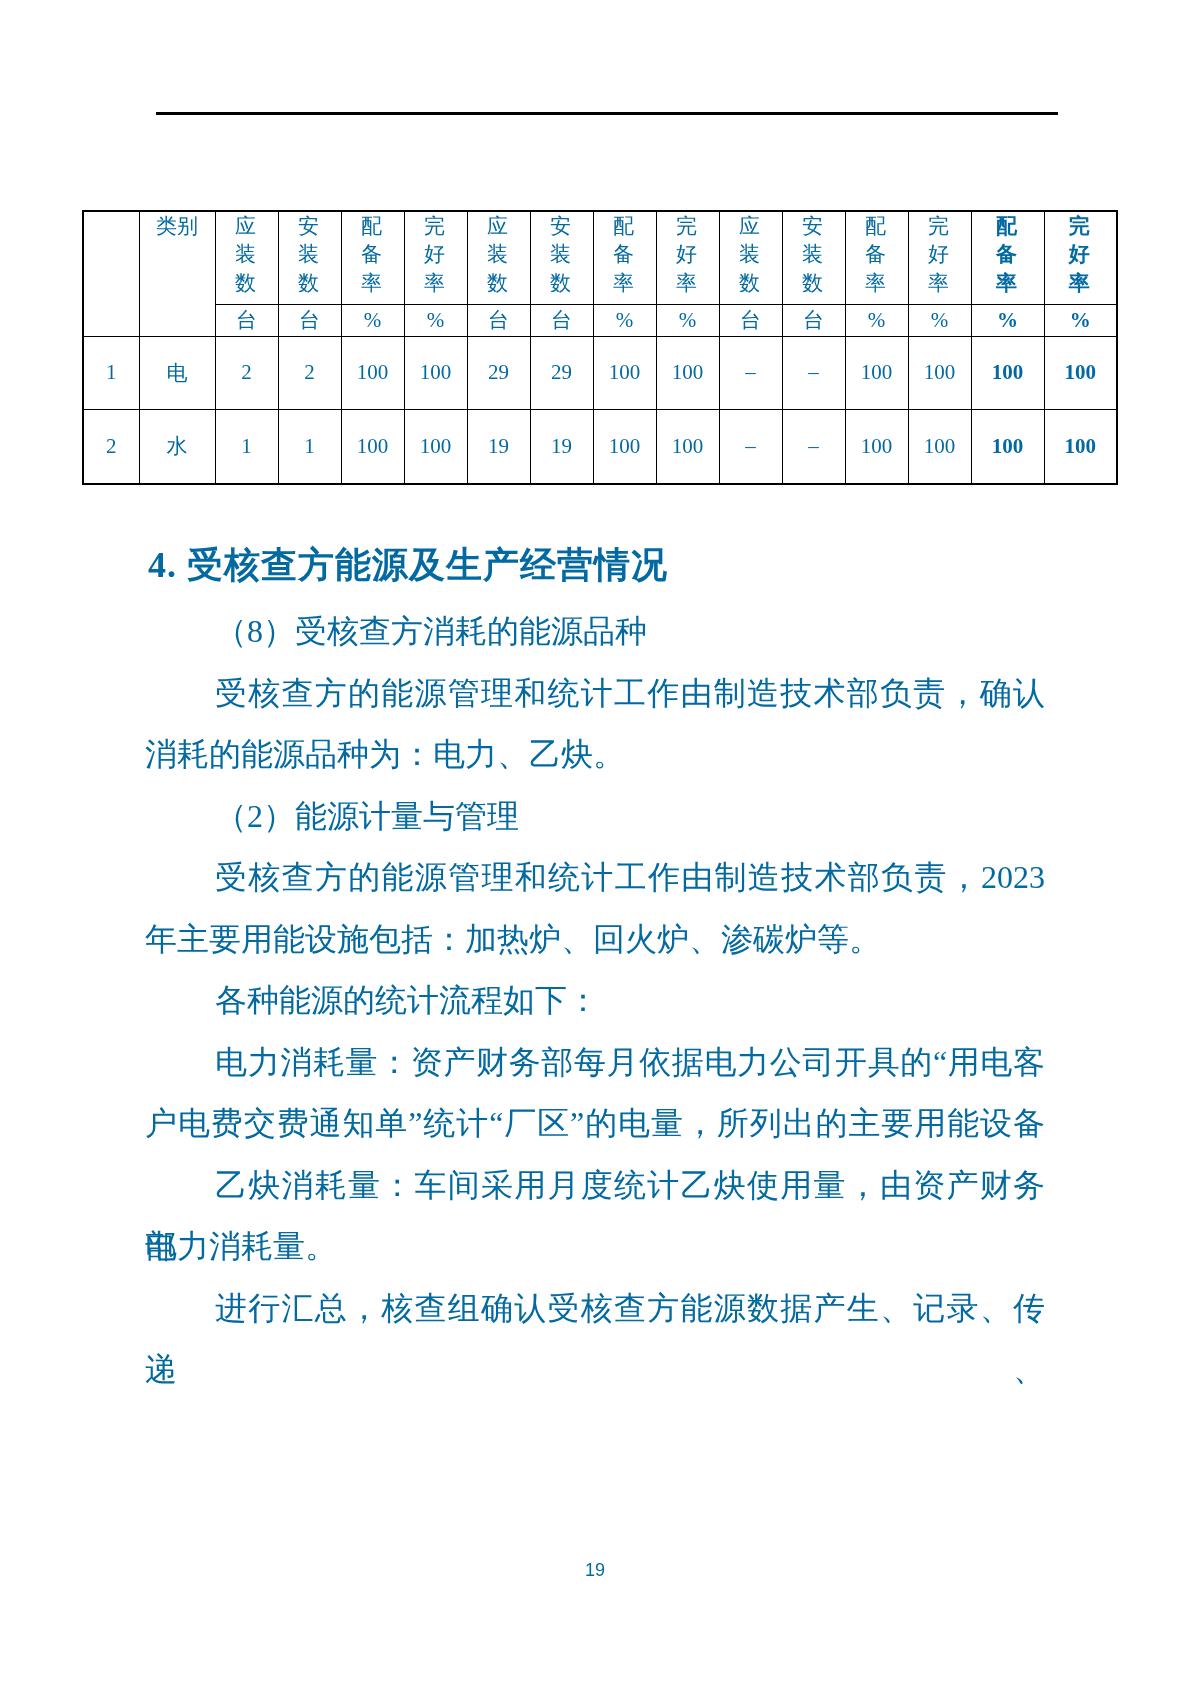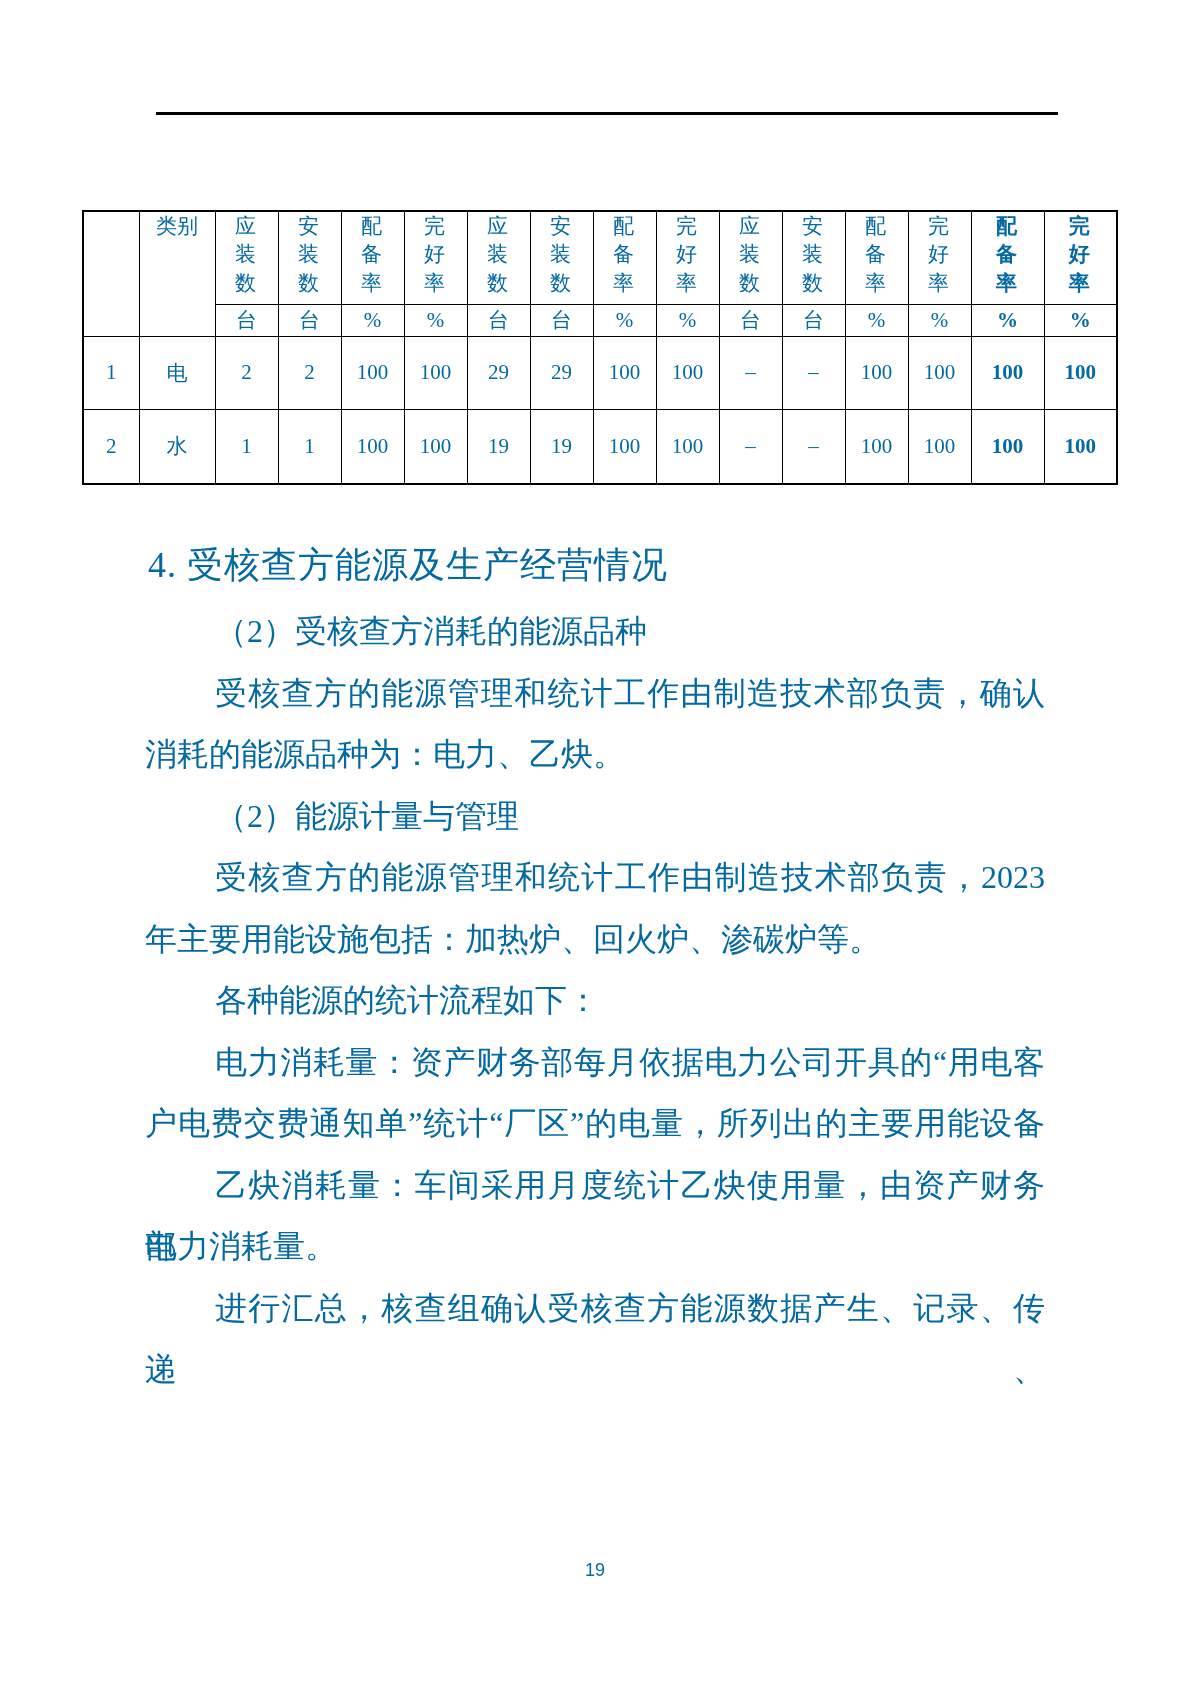--- a/index.html
+++ b/index.html
@@ -35,21 +35,21 @@
     display:inline-block;width:1.1em;
     word-break:break-all;line-height:1.35;
     text-align:left;
   }
   td.unit{height:31px;vertical-align:middle;line-height:1;}
   td.val{vertical-align:middle;}
   td.b{font-weight:bold;}
   
   .heading{
     position:absolute;left:148px;top:543px;
-    font-size:36px;font-weight:normal;
+    font-size:36px;font-weight:bold;
     line-height:44px;letter-spacing:1px;
     white-space:nowrap;
   }
   .body-text{
     position:absolute;left:145px;top:601px;width:900px;
     font-size:32px;
   }
   .line{
     height:61.5px;line-height:61.5px;
     text-align:left;
@@ -163,21 +163,21 @@
           <td class="val">100</td>
           <td class="val b">100</td>
           <td class="val b">100</td>
         </tr>
       </tbody>
     </table>
 
   <div class="heading">4. 受核查方能源及生产经营情况</div>
 
   <div class="body-text">
-      <div class="line ind">（2）受核查方消耗的能源品种</div>
+      <div class="line ind">（8）受核查方消耗的能源品种</div>
       <div class="line ind fill">受核查方的能源管理和统计工作由制造技术部负责，确认</div>
       <div class="line">消耗的能源品种为：电力、乙炔。</div>
       <div class="line ind">（2）能源计量与管理</div>
       <div class="line ind fill">受核查方的能源管理和统计工作由制造技术部负责，2023</div>
       <div class="line">年主要用能设施包括：加热炉、回火炉、渗碳炉等。</div>
       <div class="line ind">各种能源的统计流程如下：</div>
       <div class="line ind fill">电力消耗量：资产财务部每月依据电力公司开具的“用电客</div>
       <div class="line fill">户电费交费通知单”统计“厂区”的电量，所列出的主要用能设备</div>
       <div class="line ind fill">乙炔消耗量：车间采用月度统计乙炔使用量，由资产财务部</div>
       <div class="line">电力消耗量。</div>

